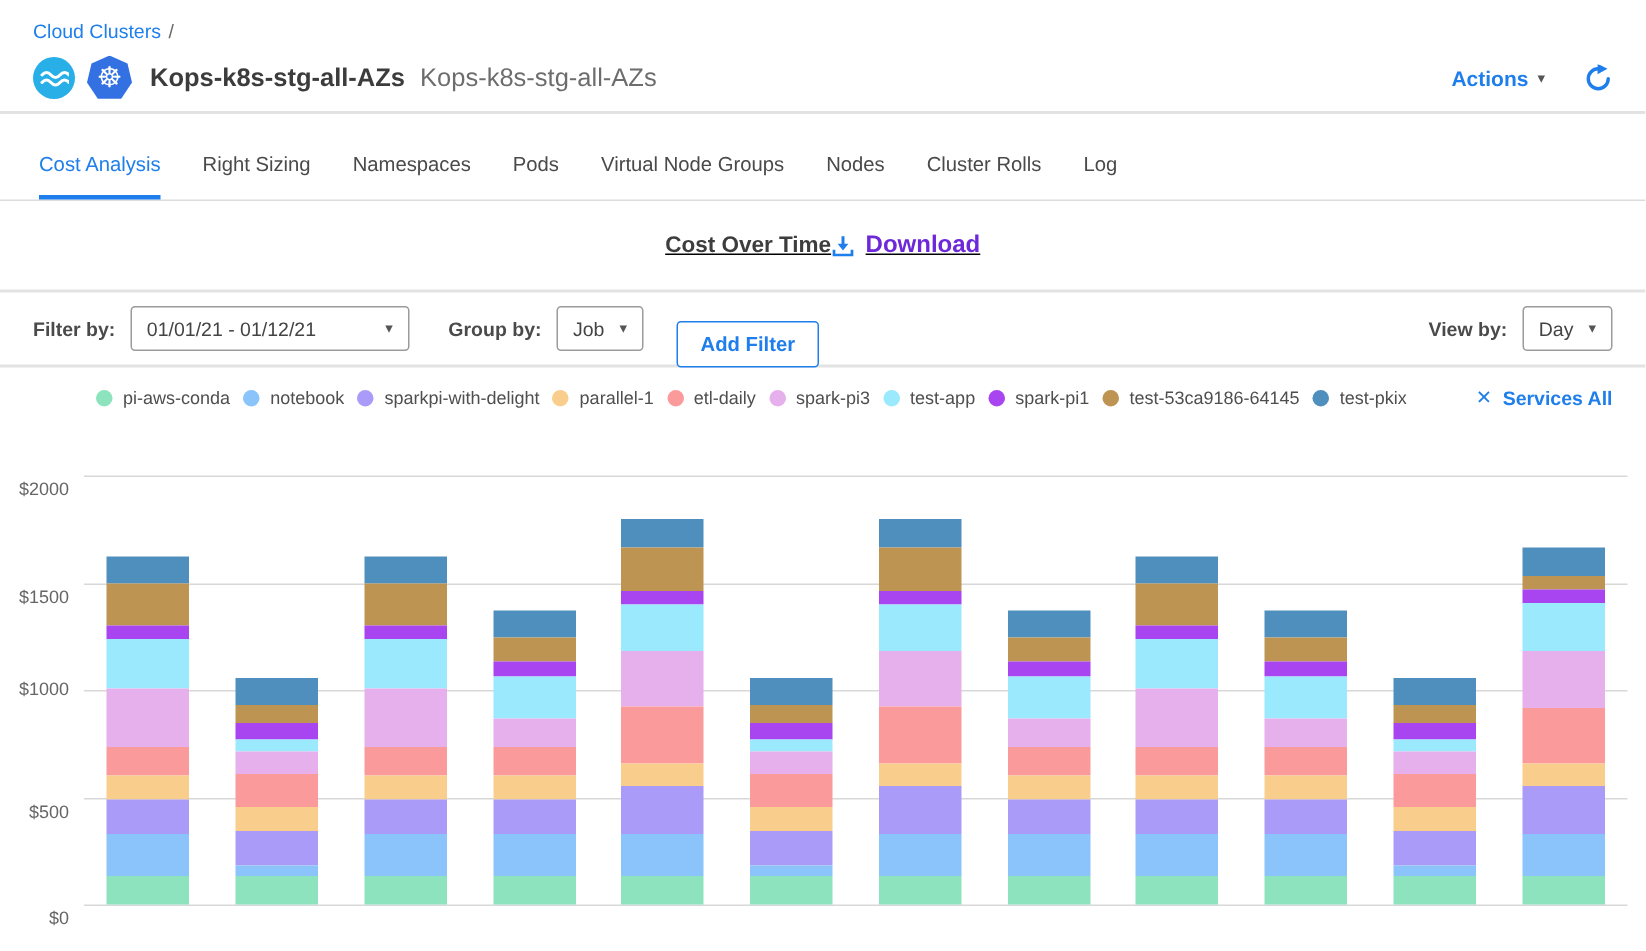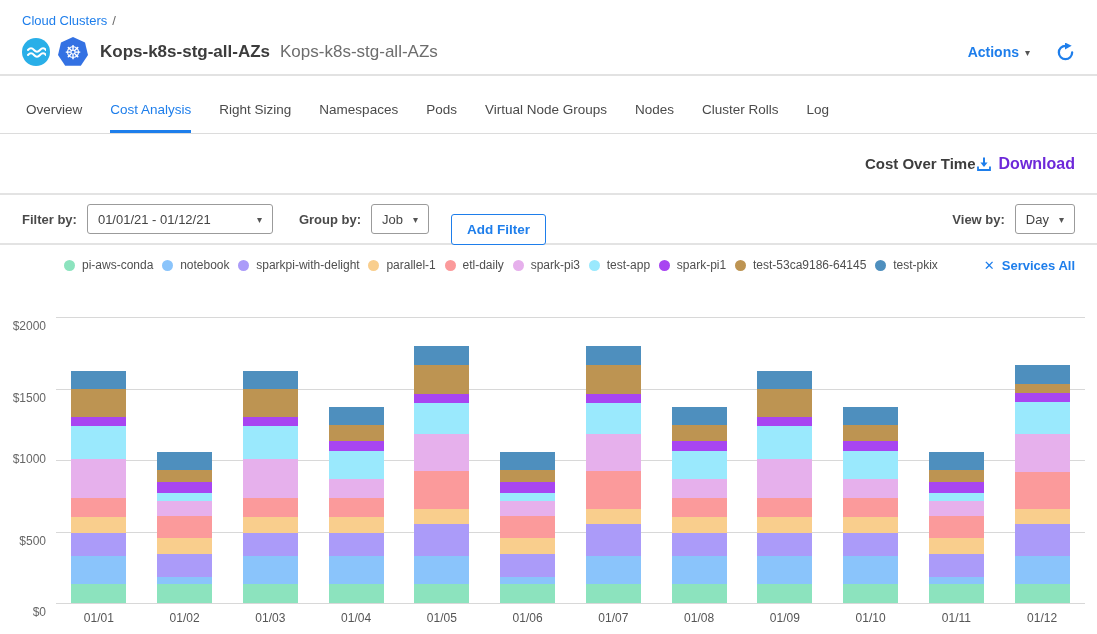--- a/index.html
+++ b/index.html
@@ -28,21 +28,21 @@
 
   
   .tabs { height:58px; border-bottom:1px solid #dcdcdc; display:flex; align-items:stretch;
           gap:28px; padding:0 26px; }
   .tab { display:flex; align-items:center; font-size:13.5px; color:#4a4a4a; cursor:pointer;
          border-bottom:3px solid transparent; padding-top:12px; white-space:nowrap; }
   .tab.active { color:#1E7EEB; border-bottom-color:#1E7EEB; }
 
   
   .section-row { height:61px; padding:0 22px; border-bottom:2px solid #e3e3e3;
-                 display:flex; align-items:center; justify-content:flex-end; }
+                 display:flex; align-items:center; justify-content:center;text-decoration:underline; }
   .section-title { font-size:15px; font-weight:bold; color:#3d3d3d; }
   .download { display:flex; align-items:center; gap:7px; font-size:16px; font-weight:bold;
               color:#6d28d9; cursor:pointer; }
 
   
   .filter-row { height:50px; padding:0 22px; border-bottom:2px solid #e3e3e3;
                 display:flex; align-items:center; }
   .lbl { font-size:13px; font-weight:bold; color:#4a4a4a; white-space:nowrap; }
   .select { height:30px; border:1px solid #9b9b9b; border-radius:3px; background:#fff;
             display:flex; align-items:center; justify-content:space-between; gap:10px;
@@ -106,21 +106,20 @@
         <svg width="19" height="19" viewBox="0 0 20 20">
           <path d="M10 3 a7 7 0 1 0 7 7" fill="none" stroke="#1E7EEB" stroke-width="2.4" stroke-linecap="round"></path>
           <polygon points="9.5,-0.5 16.5,3 9.5,6.8" fill="#1E7EEB"></polygon>
         </svg>
       </div>
     </div>
   </div>
 </div>
 
 <div class="tabs">
-    <div class="tab">Overview</div>
     <div class="tab active">Cost Analysis</div>
     <div class="tab">Right Sizing</div>
     <div class="tab">Namespaces</div>
     <div class="tab">Pods</div>
     <div class="tab">Virtual Node Groups</div>
     <div class="tab">Nodes</div>
     <div class="tab">Cluster Rolls</div>
     <div class="tab">Log</div>
   </div>
 
@@ -359,27 +358,13 @@
           <div style="height: 14.3px; background: rgb(249, 206, 141);"></div>
           <div style="height: 37.18px; background: rgb(251, 154, 155);"></div>
           <div style="height: 37.895px; background: rgb(230, 176, 236);"></div>
           <div style="height: 32.175px; background: rgb(154, 233, 253);"></div>
           <div style="height: 9.295px; background: rgb(168, 69, 241);"></div>
           <div style="height: 9.295px; background: rgb(189, 148, 82);"></div>
           <div style="height: 18.59px; background: rgb(78, 143, 190);"></div>
         </div>
       </div>
     </div>
-  <div class="x-labels">
-      <span class="x-label">01/01</span>
-      <span class="x-label">01/02</span>
-      <span class="x-label">01/03</span>
-      <span class="x-label">01/04</span>
-      <span class="x-label">01/05</span>
-      <span class="x-label">01/06</span>
-      <span class="x-label">01/07</span>
-      <span class="x-label">01/08</span>
-      <span class="x-label">01/09</span>
-      <span class="x-label">01/10</span>
-      <span class="x-label">01/11</span>
-      <span class="x-label">01/12</span>
-    </div>
 </div>
 
 </body></html>

